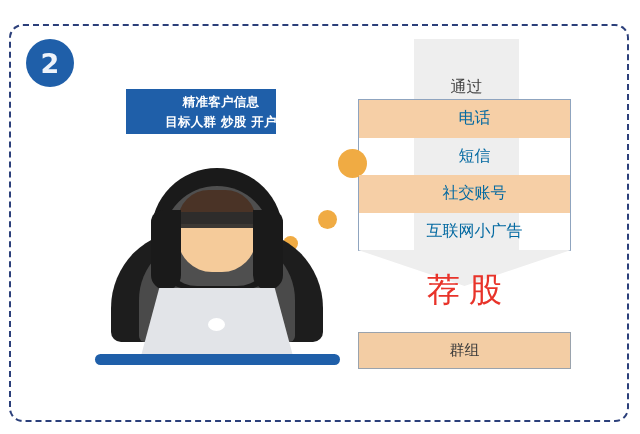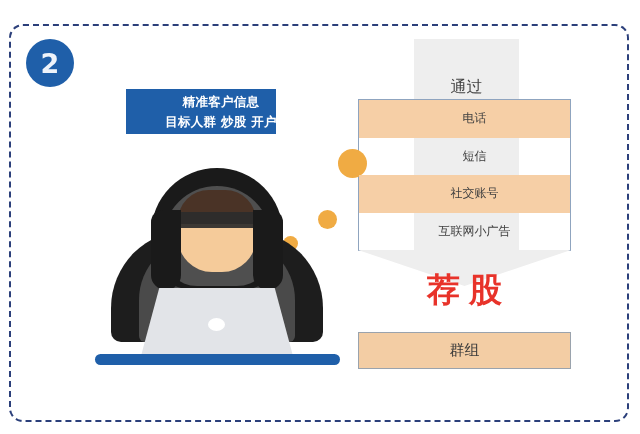--- a/index.html
+++ b/index.html
@@ -71,32 +71,32 @@
     position:absolute;left:358px;top:99px;
     width:213px;height:152px;
     border:1px solid #8fa4bf;
     box-sizing:border-box;
     background:transparent;
     display:flex;flex-direction:column;
   }
   .listbox .row{
     flex:1 1 0;
     display:flex;align-items:center;justify-content:center;
-    font-size:12px;color:#404040;
+    font-size:16px;color:#0369a1;
     position:relative;z-index:2;padding-left:20px;
   }
   .listbox .row.fill{background:#f6cfa6;}
   .listbox .row.blank{background:transparent;}
 
   
   .headline{
     position:absolute;left:358px;top:268px;
     width:213px;height:45px;
     display:flex;align-items:center;justify-content:center;
-    color:#e8332a;font-size:33px;font-weight:bold;
+    color:#e8332a;font-size:33px;font-weight:normal;
     letter-spacing:9px;text-indent:9px;
   }
 
   
   .groupbox{
     position:absolute;left:358px;top:332px;
     width:213px;height:37px;
     background:#f3cda4;
     border:1px solid #9aa3ad;
     box-sizing:border-box;

